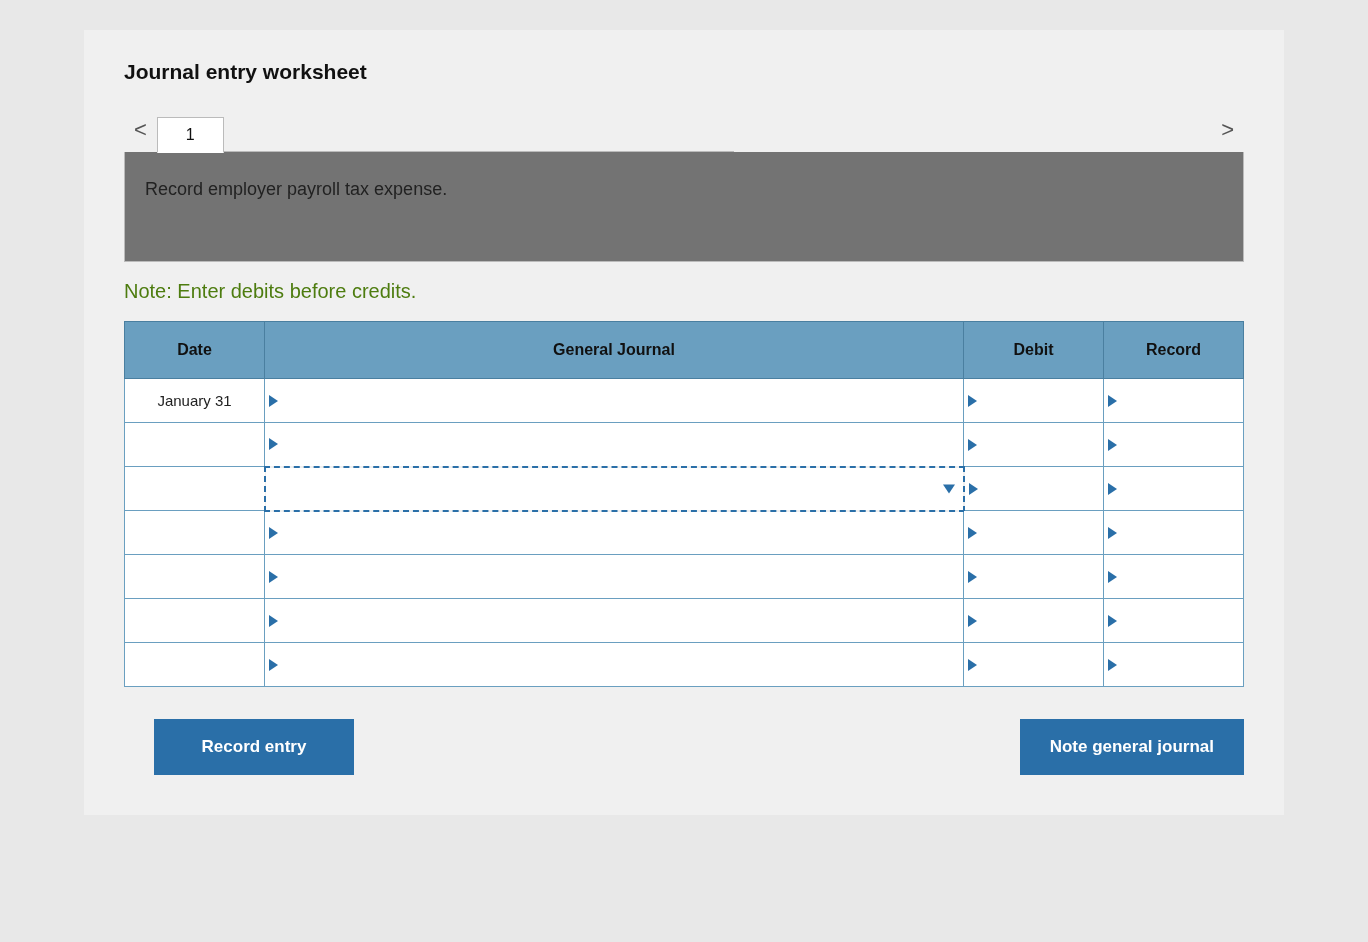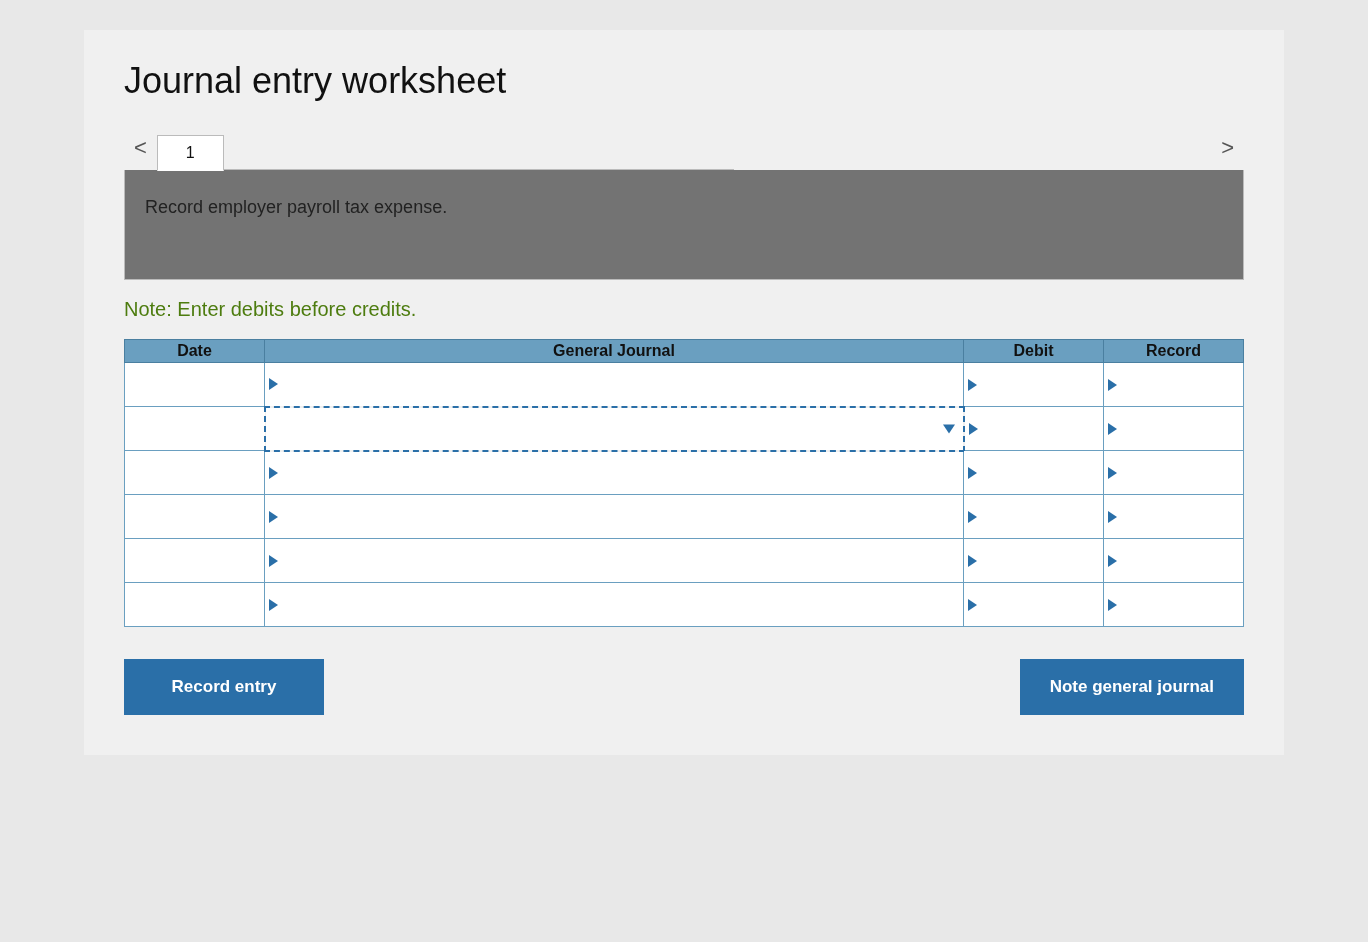--- a/index.html
+++ b/index.html
@@ -12,22 +12,22 @@
       min-height: 942px;
       padding: 30px 20px;
     }
     .container {
       background: #f0f0f0;
       width: 1200px;
       max-width: 100%;
       padding: 30px 40px 40px 40px;
     }
     .page-title {
-      font-size: 36px;
-      font-weight: normal;
+      font-size: 21px;
+      font-weight: bold;
       color: #111;
       margin-bottom: 24px;
     }
     .nav-arrow {
       font-size: 22px;
       color: #555;
       cursor: pointer;
       padding: 0 10px;
       line-height: 44px;
       user-select: none;
@@ -70,21 +70,21 @@
     .journal-table {
       width: 100%;
       border-collapse: collapse;
       margin-bottom: 32px;
     }
     .journal-table thead tr th {
       background: #6a9fc0;
       color: #111;
       font-weight: bold;
       font-size: 16px;
-      padding: 2px 14px;
+      padding: 19px 14px;
       border: 1px solid #4a7fa0;
       text-align: center;
     }
     .journal-table thead tr th.date-col {
       width: 140px;
     }
     .journal-table thead tr th.general-col {
       width: auto;
     }
     .journal-table thead tr th.debit-col,
@@ -150,20 +150,21 @@
     .btn {
       background: #2a6fa8;
       color: #fff;
       font-size: 17px;
       font-weight: bold;
       border: none;
       padding: 18px 30px;
       cursor: pointer;
       min-width: 200px;
       text-align: center;
+      margin-left: 30px;
     }
     .btn-spacer {
       flex: 1;
     }
     .btn-record { margin-right: 10px; }
     .btn-clear { margin-right: 10px; }
     .tab-row {
       display: flex;
       align-items: flex-end;
     }
@@ -214,20 +215,26 @@
         </th>
         <th class="debit-col">
           <span>Debit</span>
         </th>
         <th class="credit-col">
           <span>Record</span>
         </th>
       </tr>
     </thead>
     <tbody id="journal-tbody">
+    <tr>
+          <td class="date-cell">January 31</td>
+          <td class="input-cell" style="position: relative;"><span class="cell-arrow"></span><input type="text" class="cell-input" style=""></td>
+          <td class="input-cell" style="position: relative;"><span class="cell-arrow"></span><input type="text" class="cell-input" style=""></td>
+          <td class="input-cell" style="position: relative;"><span class="cell-arrow"></span><input type="text" class="cell-input" style=""></td>
+        </tr>
         <tr>
           <td class="date-cell"></td>
           <td class="input-cell" style="position: relative;"><span class="cell-arrow"></span><input type="text" class="cell-input" style=""></td>
           <td class="input-cell" style="position: relative;"><span class="cell-arrow"></span><input type="text" class="cell-input" style=""></td>
           <td class="input-cell" style="position: relative;"><span class="cell-arrow"></span><input type="text" class="cell-input" style=""></td>
         </tr>
         <tr>
           <td class="date-cell"></td>
           <td class="input-cell" style="position: relative; border: 2px dashed rgb(42, 111, 168);"><input type="text" class="cell-input" style="padding-left: 6px;"><span class="cell-arrow-down"></span></td>
           <td class="input-cell" style="position: relative;"><span class="cell-arrow"></span><input type="text" class="cell-input" style=""></td>

